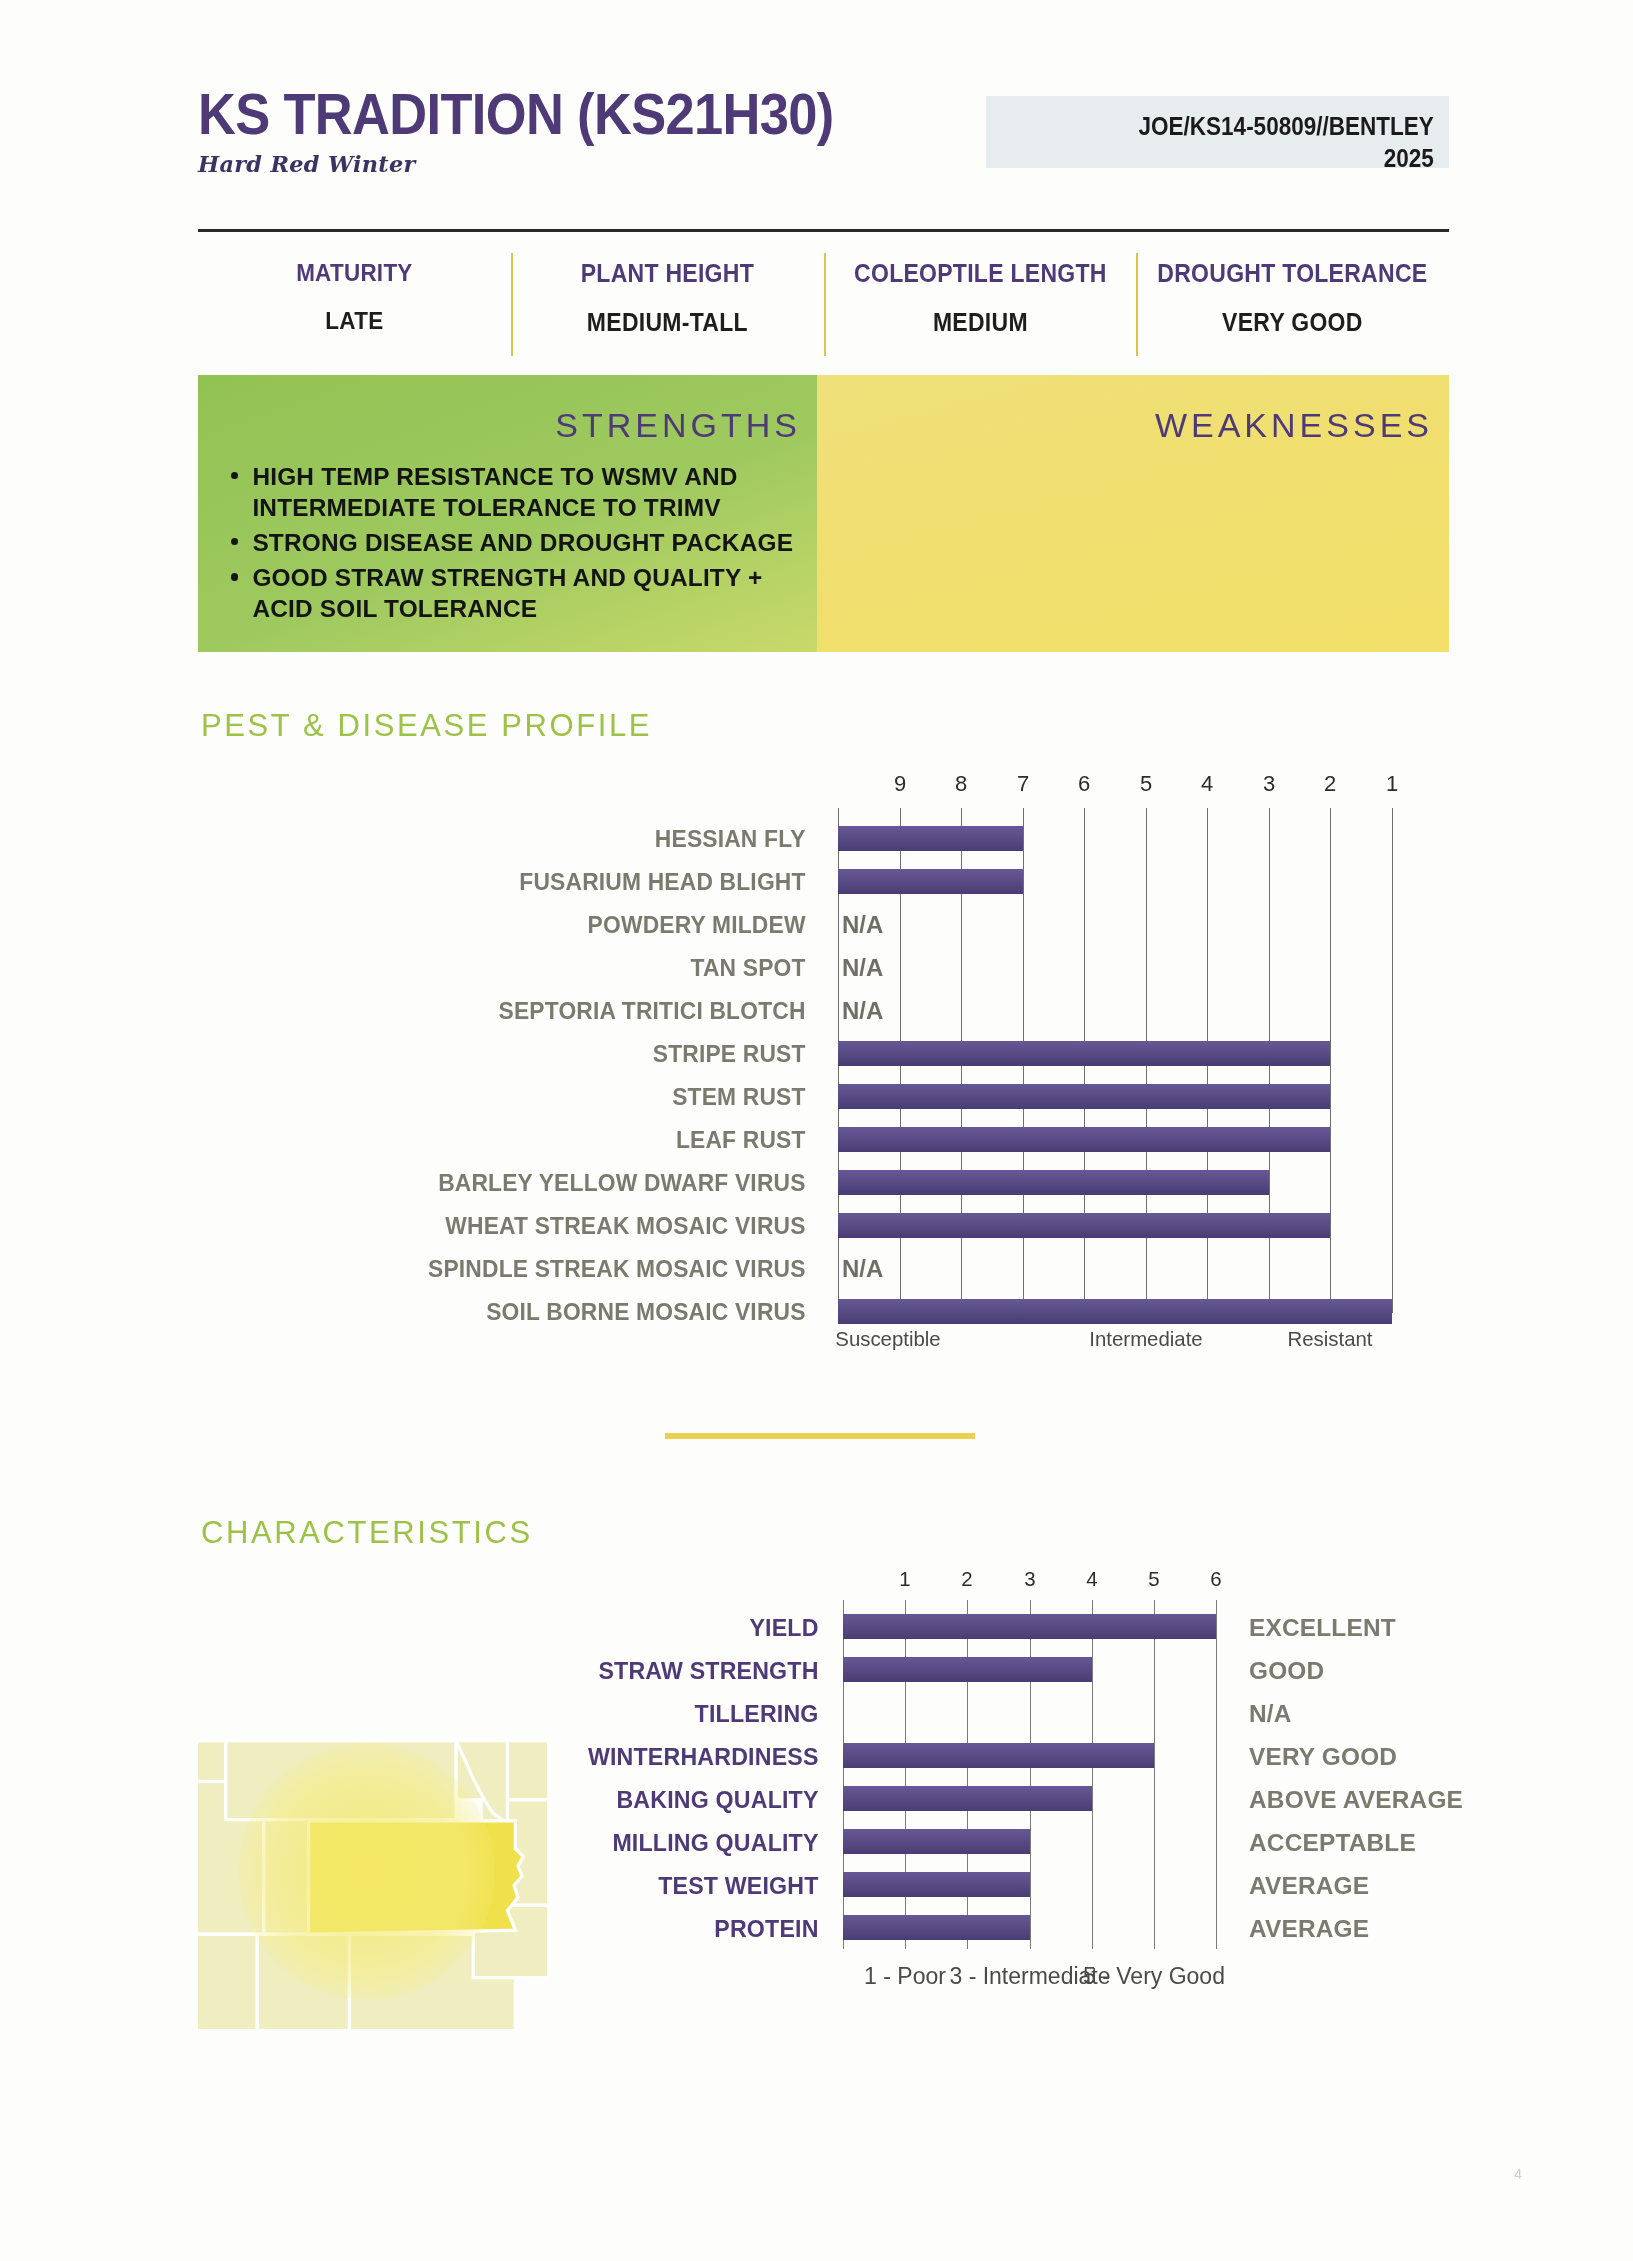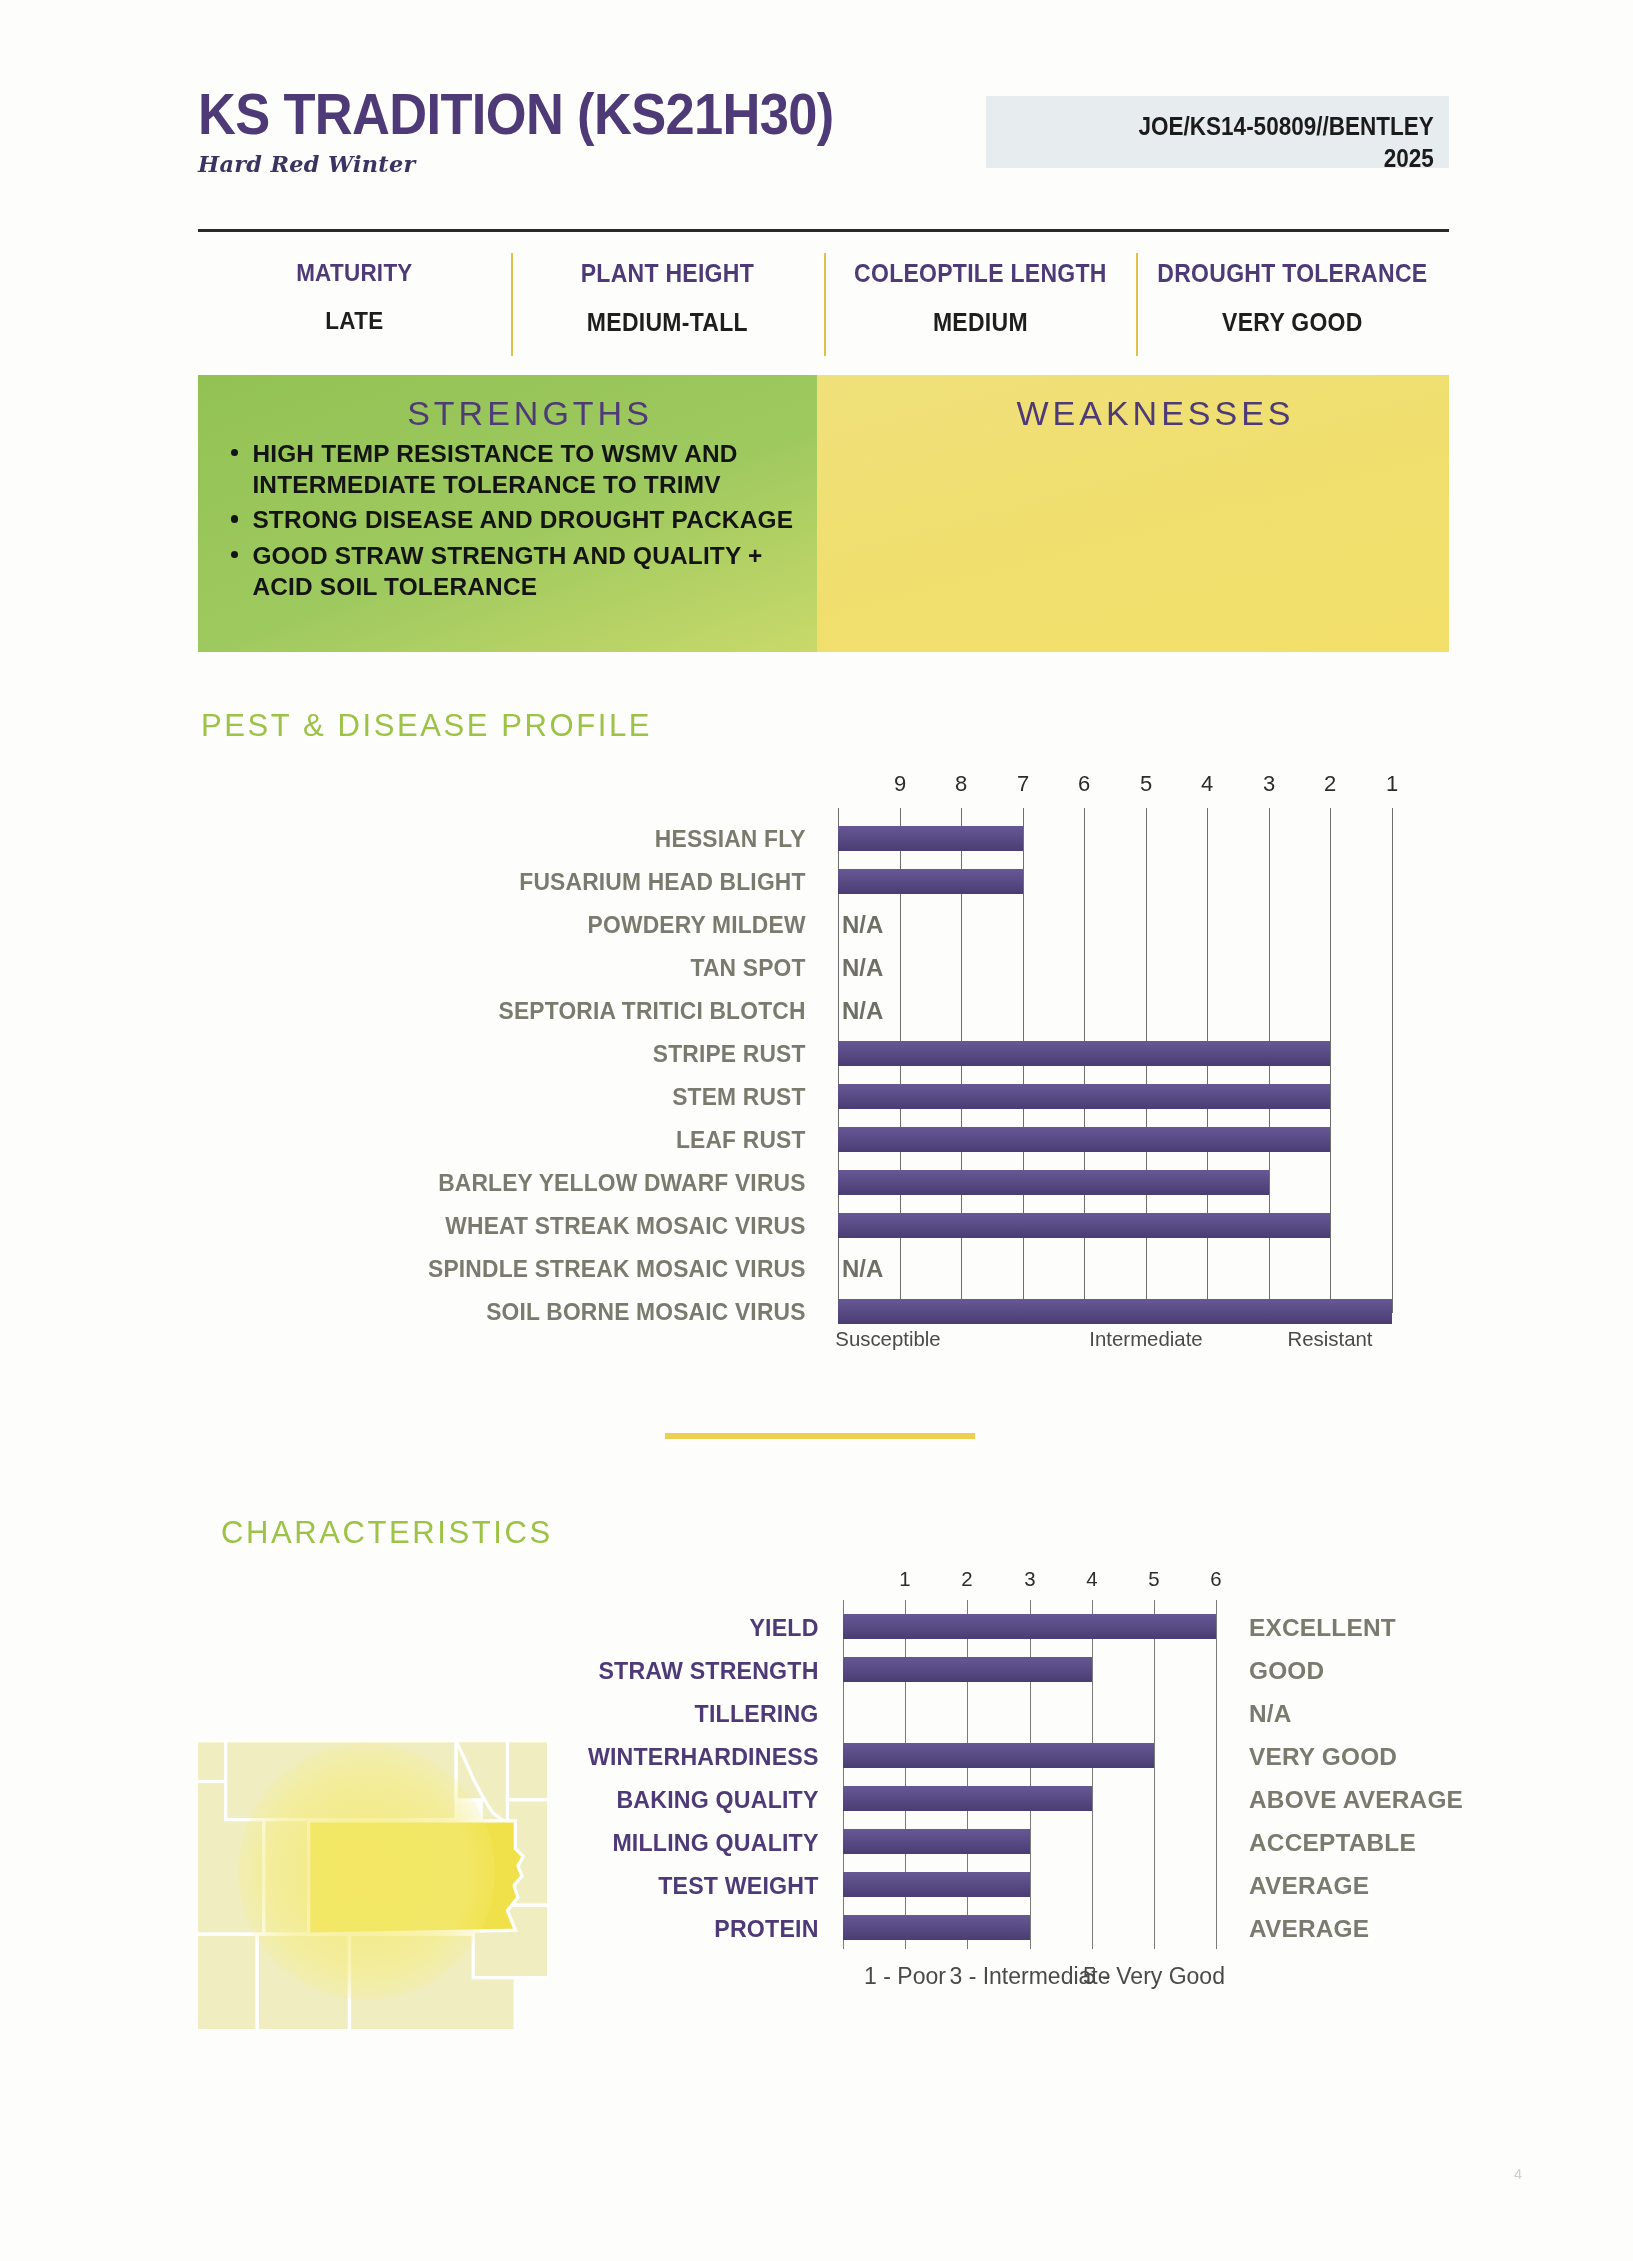--- a/index.html
+++ b/index.html
@@ -52,21 +52,21 @@
     transform:scaleX(.92);display:block;
   }
   .attr:nth-child(1) .k,.attr:nth-child(1) .v{font-size:24.4px;}
 
   
   .sw{position:absolute;left:198px;top:375px;width:1251px;height:277px;display:flex;}
   .sw .col{position:relative;overflow:hidden;}
   .sw .strengths{width:619px;background:linear-gradient(160deg,#93c254 0%,#9ec95f 55%,#c9d96a 100%);}
   .sw .weaknesses{width:632px;background:linear-gradient(165deg,#efe07a 0%,#f0df6e 50%,#f2e06a 100%);}
   .sw h2{
-    margin:4px;padding-top:14.5px;text-align:center;
+    margin:16px;padding-top:14.5px;text-align:right;
     font-family:"Liberation Sans",sans-serif;font-weight:normal;
     font-size:34px;letter-spacing:4px;color:#4e3a77;padding-left:45px;
   }
   .sw ul{margin:5.3px 0 0 0;padding:0 17px 0 32px;list-style:none;}
   .sw li{
     position:relative;
     font-family:"Liberation Sans Narrow","Liberation Sans",sans-serif;
     font-weight:bold;font-size:24.4px;line-height:1.28;color:#141414;
     letter-spacing:0.2px;margin-bottom:4px;padding-left:22.4px;
   }
@@ -75,21 +75,21 @@
     border-radius:50%;background:#141414;
   }
   .sw .weaknesses li{font-size:24px;}
 
   
   .sec-h{
     position:absolute;font-family:"Liberation Sans",sans-serif;font-weight:normal;
     font-size:31px;letter-spacing:2.6px;color:#9cc246;
   }
   #pest-h{left:201px;top:708px;}
-  #char-h{left:201px;top:1515px;margin-left:20px;}
+  #char-h{left:201px;top:1515px;}
 
   
   .pchart{position:absolute;left:198px;top:771px;width:1251px;height:593px;}
   .pchart .labels{position:absolute;left:0;top:46px;width:619px;}
   .pchart .labels div{
     height:43px;line-height:43px;text-align:right;padding-right:12px;
     font-family:"Liberation Sans Narrow","Liberation Sans",sans-serif;
     font-weight:bold;font-size:24px;color:#7a7a6e;letter-spacing:0.2px;
     transform:scaleX(.95);transform-origin:right center;white-space:nowrap;
   }

